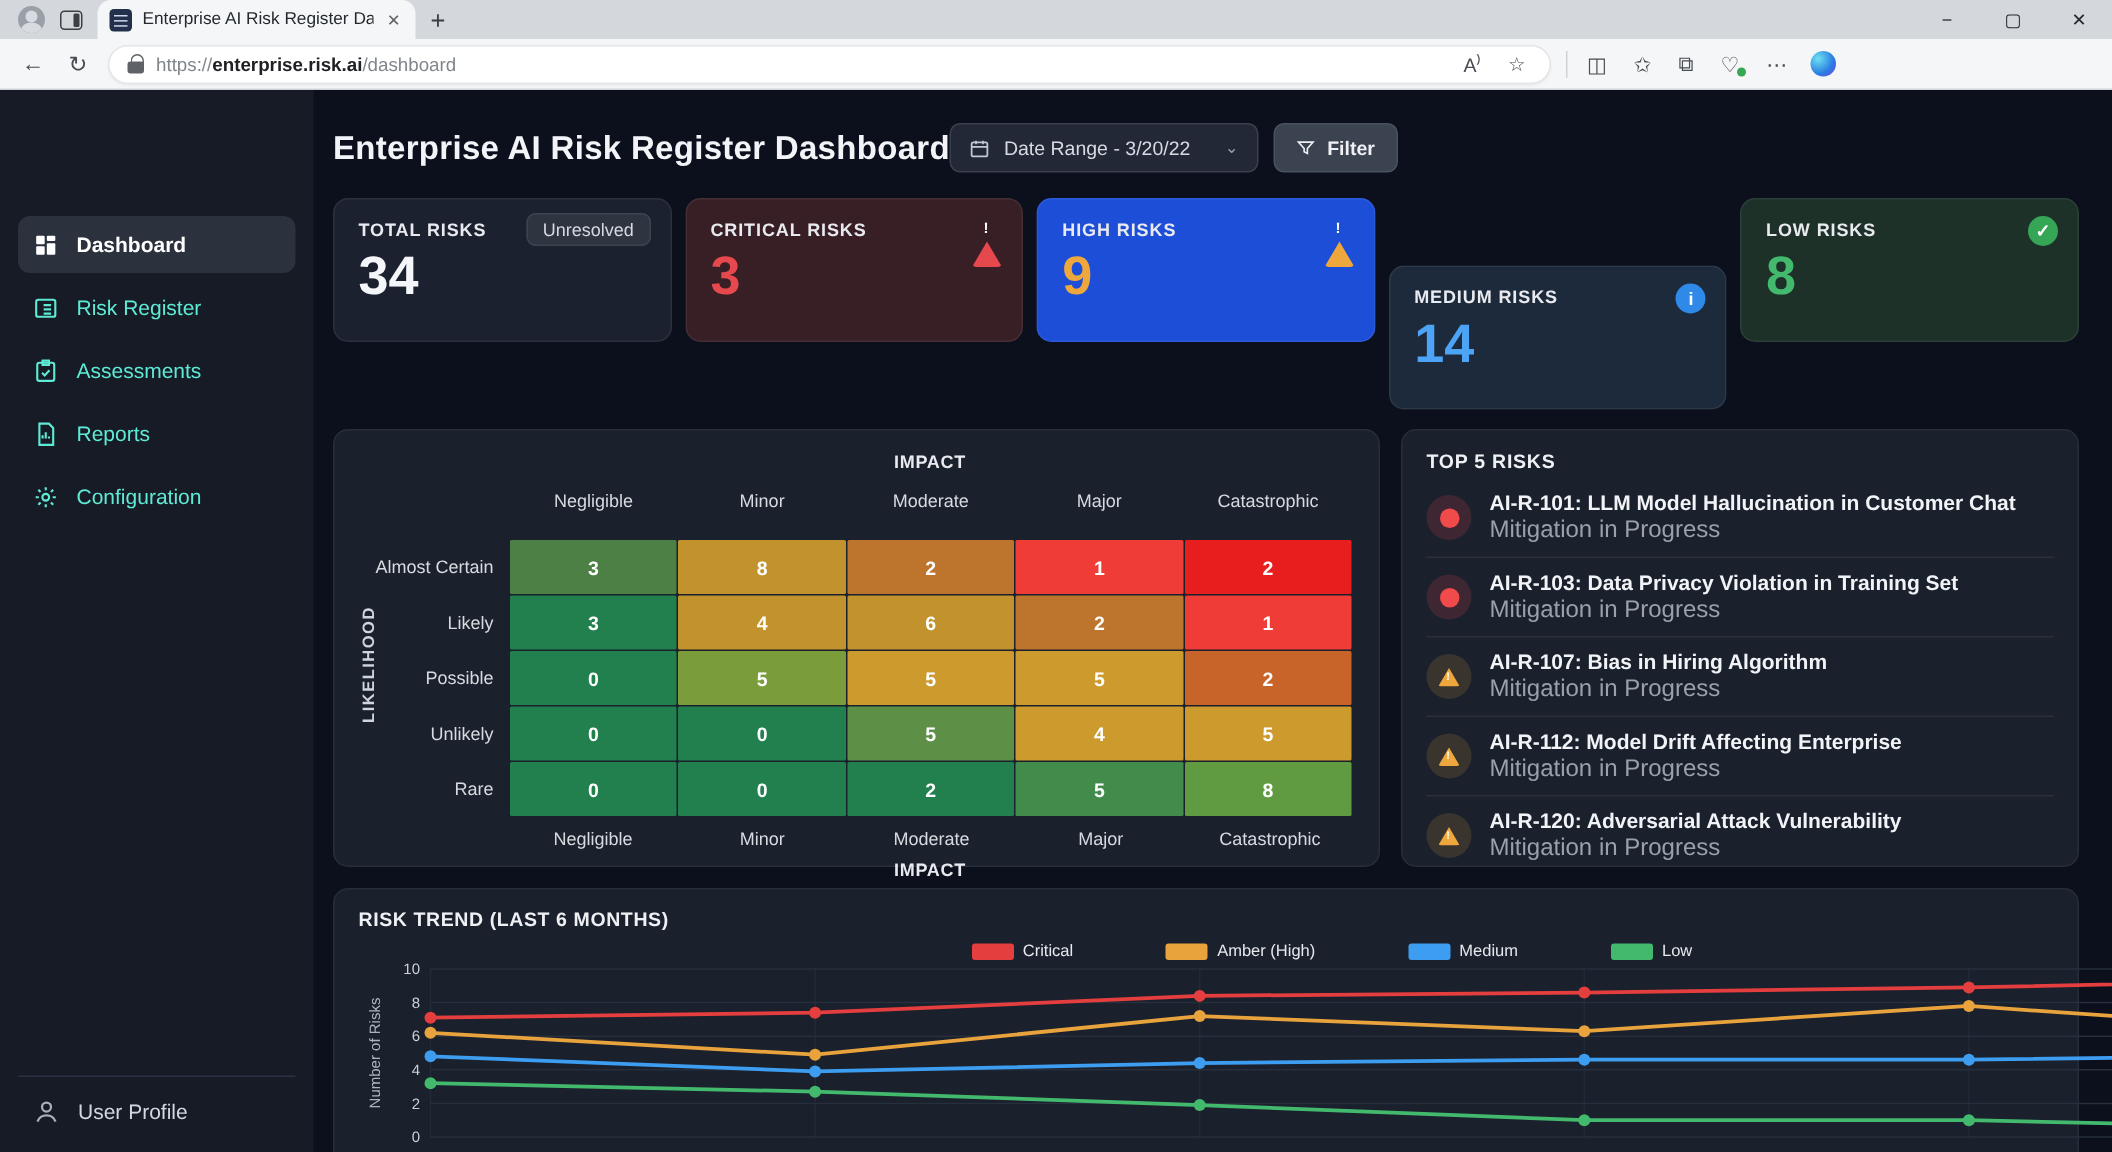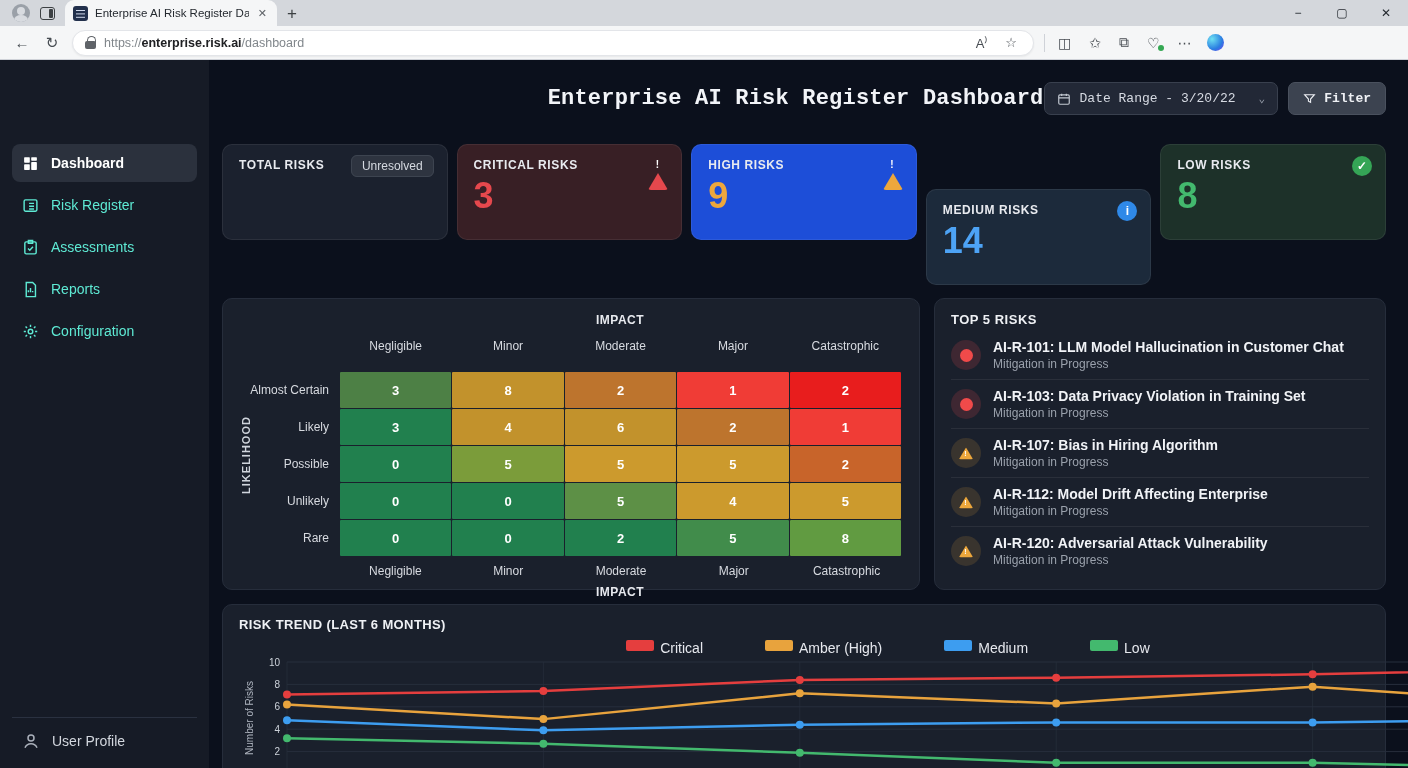--- a/index.html
+++ b/index.html
@@ -38,21 +38,21 @@
 
   
   .app { display:flex; height:708px; background:#0b101c; }
   .sidebar { width:209px; background:#161b26; display:flex; flex-direction:column; padding:84px 12px 14px 12px; flex:none; }
   .nav-item { display:flex; align-items:center; gap:12px; height:38px; border-radius:8px; padding:0 10px; margin-bottom:4px; color:#5eead4; font-size:14px; }
   .nav-item.active { background:#2b313d; color:#ffffff; font-weight:700; }
   .nav-item svg { flex:none; }
   .side-footer { margin-top:auto; border-top:1px solid #2a3140; padding:14px 10px 4px; display:flex; align-items:center; gap:12px; color:#d3d7de; font-size:14px; }
 
   .main { flex:1; padding:22px 22px 0 13px; overflow:hidden; }
-  .page-head { display:flex; align-items:center; justify-content:flex-end; margin-bottom:29px;font-family:Liberation Mono, monospace; }
+  .page-head { display:flex; align-items:center; justify-content:flex-start; margin-bottom:17px; }
   .page-title { color:#f2f4f8; font-size:22px; font-weight:700; letter-spacing:.2px; }
   .head-ctrls { display:flex; gap:10px; }
   .date-select { display:flex; align-items:center; gap:9px; height:33px; padding:0 12px; background:#222836; border:1px solid #39404e; border-radius:7px; color:#d6dae2; font-size:13px; }
   .chev { font-size:11px; color:#9aa1ad; margin-left:14px; }
   .filter-btn { display:flex; align-items:center; gap:8px; height:33px; padding:0 14px; background:#3c4350; border:1px solid #4a515e; border-radius:7px; color:#eef0f4; font-size:13px; font-weight:700; }
 
   
   .kpi-row { display:flex; gap:9px; margin-bottom:13px; }
   .kpi { flex:1; height:96px; border-radius:10px; border:1px solid rgba(255,255,255,.07); padding:13px 16px; position:relative; }
   .kpi-label { color:#e8eaef; font-size:12px; font-weight:700; letter-spacing:.6px; }
@@ -80,26 +80,26 @@
 
   .risks-panel { flex:1; height:292px; padding:13px 16px 0; }
   .risks-title { color:#eef0f4; font-size:13px; font-weight:700; letter-spacing:.5px; margin-bottom:4px; }
   .risk-item { display:flex; align-items:center; gap:12px; padding:8px 0; border-top:1px solid rgba(255,255,255,.07); }
   .risk-item:first-of-type { border-top:none; }
   .risk-ico { width:30px; height:30px; border-radius:50%; display:flex; align-items:center; justify-content:center; flex:none; }
   .risk-ico.critical { background:rgba(229,72,77,.18); }
   .risk-ico.critical i { width:13px; height:13px; border-radius:50%; background:#f04a4a; }
   .risk-ico.high { background:rgba(237,167,60,.15); }
   .risk-t { color:#f1f3f7; font-size:14px; font-weight:600; }
-  .risk-s { color:#9aa1ac; font-size:12px; margin-top:2px; }
+  .risk-s { color:#9aa1ac; font-size:16px; margin-top:2px; }
 
   .chart-panel { height:213px; padding:12px 16px 0; position:relative; }
   .chart-title { color:#eef0f4; font-size:13px; font-weight:700; letter-spacing:.4px; }
   .legend { display:flex; justify-content:center; gap:14px; margin:8px 0 0 120px; }
-  .legend-item { display:flex; align-items:flex-start; gap:6px; color:#e6e8ee; font-size:14px;padding-left:48px; }
+  .legend-item { display:flex; align-items:center; gap:6px; color:#e6e8ee; font-size:11px;padding-left:48px; }
   .legend-swatch { width:28px; height:11px; border-radius:2px; }
 </style>
 </head>
 <body>
 
 <div class="titlebar">
   <div class="tb-left">
     <span class="avatar-btn"></span>
     <span class="tab-actions"></span>
   </div>
@@ -216,20 +216,21 @@
             </svg>
           <span>Filter</span>
         </div>
       </div>
     </div>
 
     <div class="kpi-row">
       <div class="kpi" id="kpi-0" style="background: rgb(27, 33, 46);">
         <div class="kpi-label">TOTAL RISKS</div>
         <div class="kpi-tr"><span class="badge">Unresolved</span></div>
+        <div class="kpi-value" style="color: rgb(244, 246, 250);">34</div>
       </div>
       <div class="kpi" id="kpi-1" style="background: rgb(56, 31, 37);">
         <div class="kpi-label">CRITICAL RISKS</div>
         <div class="kpi-tr"><span class="tri"></span></div>
         <div class="kpi-value" style="color: rgb(229, 72, 77);">3</div>
       </div>
       <div class="kpi" id="kpi-2" style="background: #1d4ed8;">
         <div class="kpi-label">HIGH RISKS</div>
         <div class="kpi-tr"><span class="tri amber"></span></div>
         <div class="kpi-value" style="color: rgb(237, 167, 60);">9</div>

